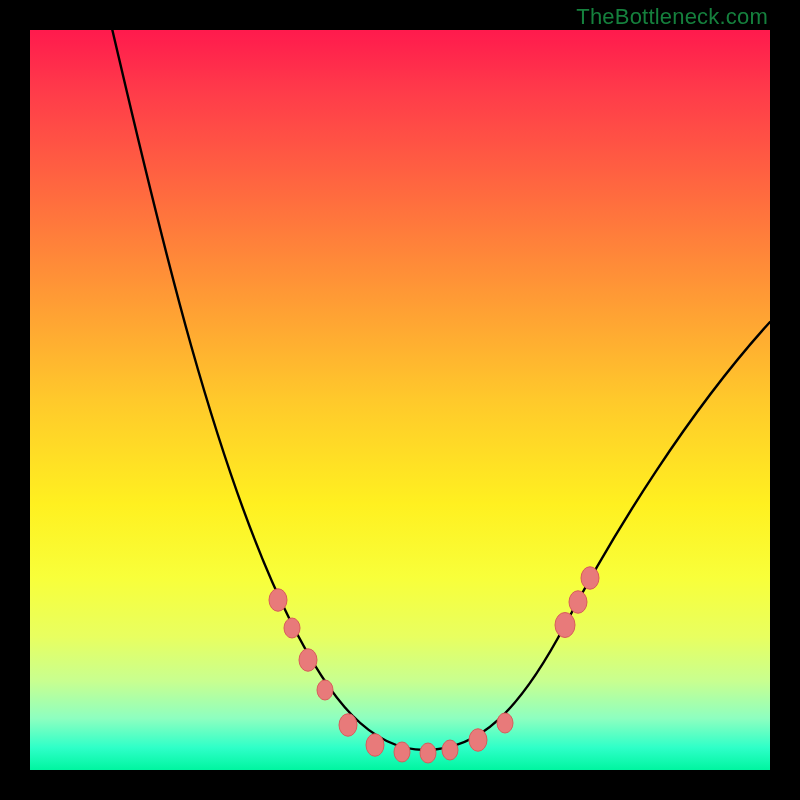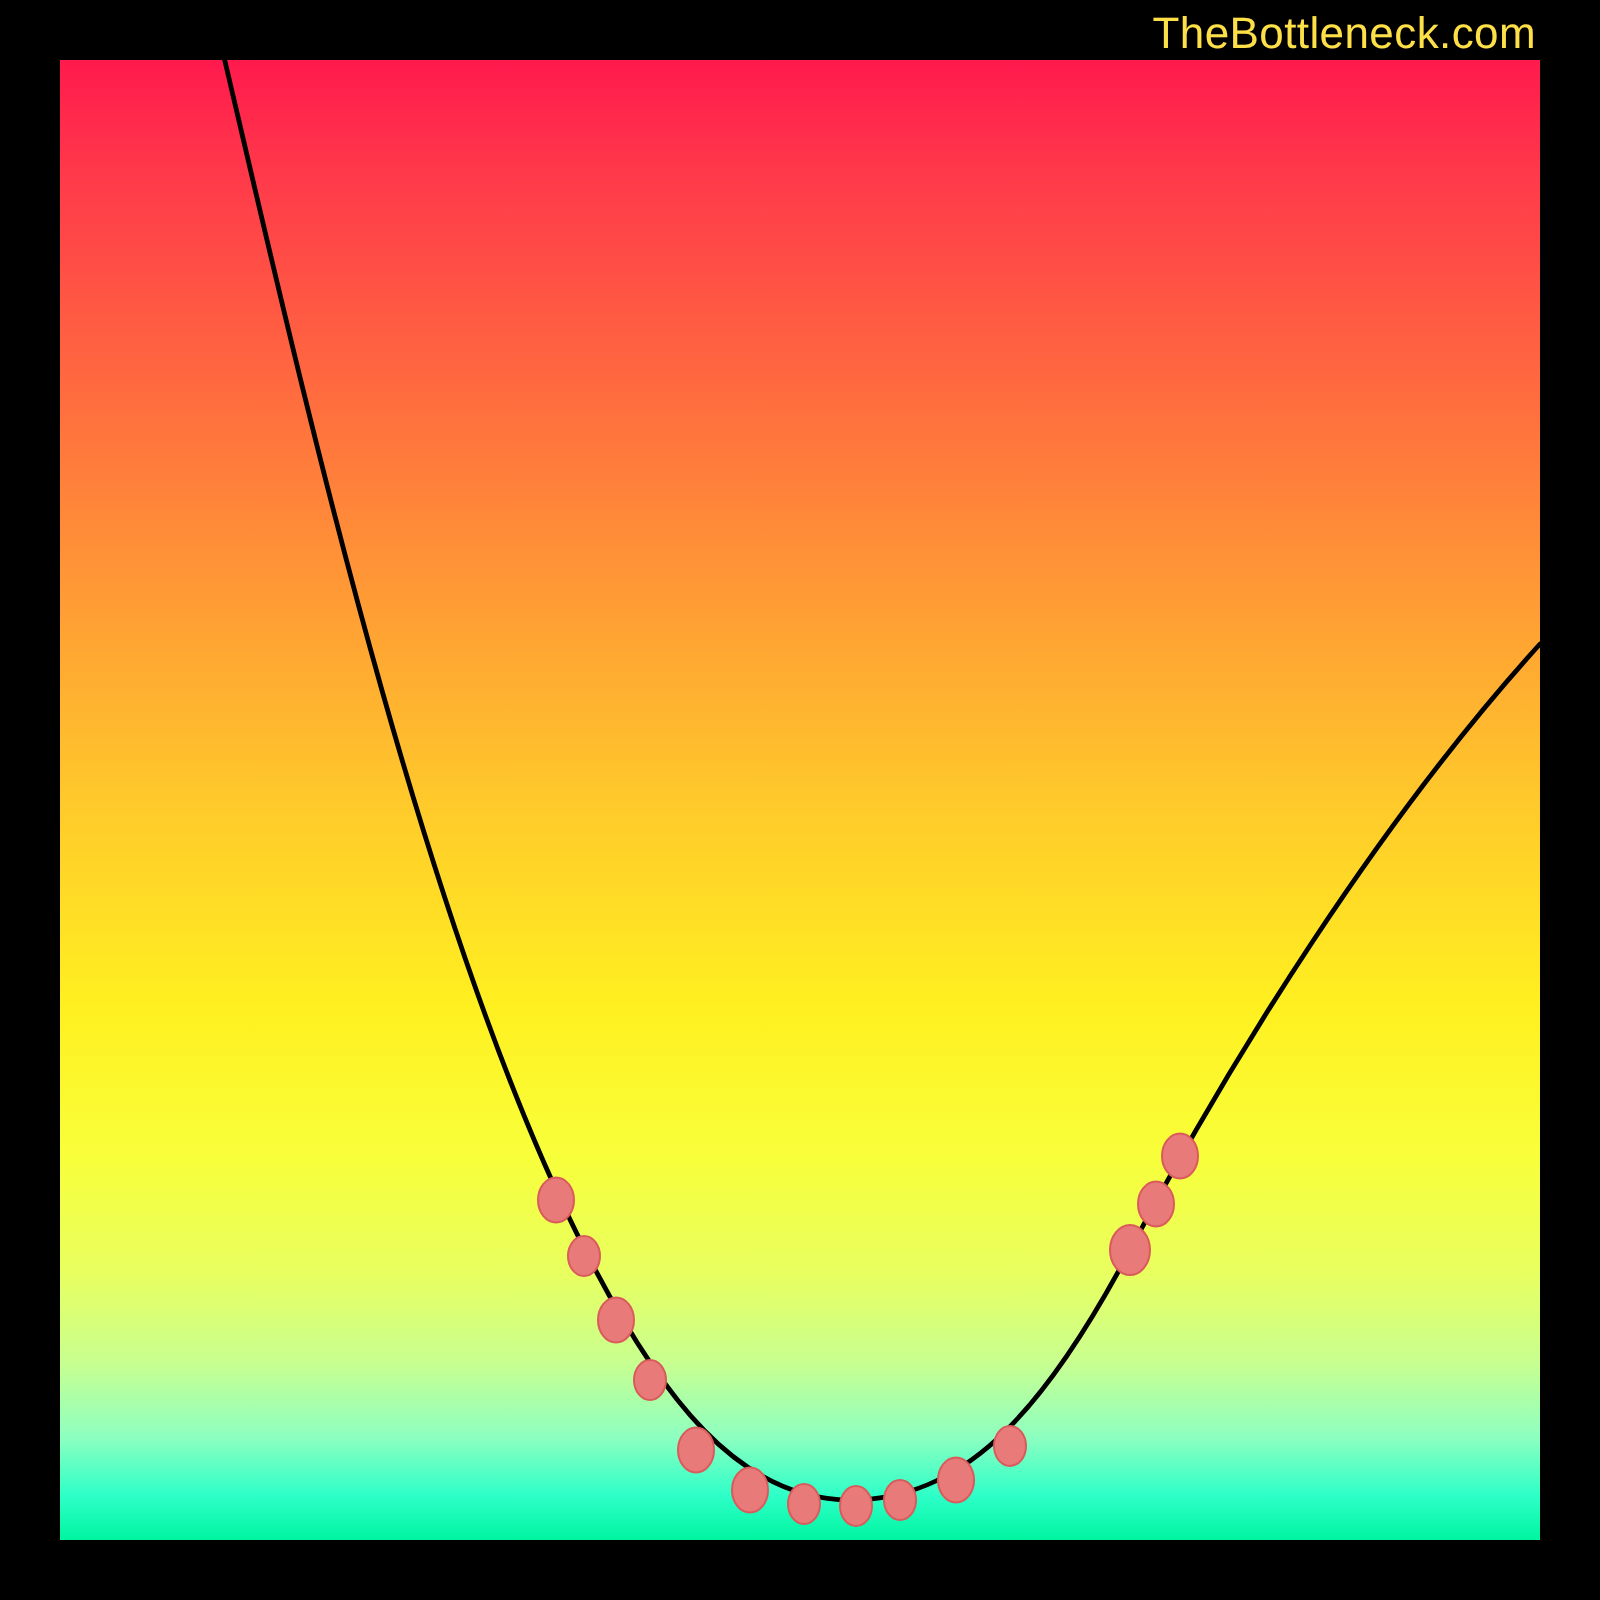--- a/index.html
+++ b/index.html
@@ -28,21 +28,21 @@
       #e8ff60 82%,
       #c8ff90 88%,
       #8effc0 93%,
       #2effc8 97%,
       #00f5a0 100%);
   }
   .attrib {
     position: absolute;
     top: 4px;
     right: 32px;
-    color: #fde047;
+    color: #15803d;
     font-size: 22px;
     font-weight: 500;
     letter-spacing: 0.2px;
   }
   svg.curve {
     position: absolute;
     left: 0;
     top: 0;
     width: 740px;
     height: 740px;

